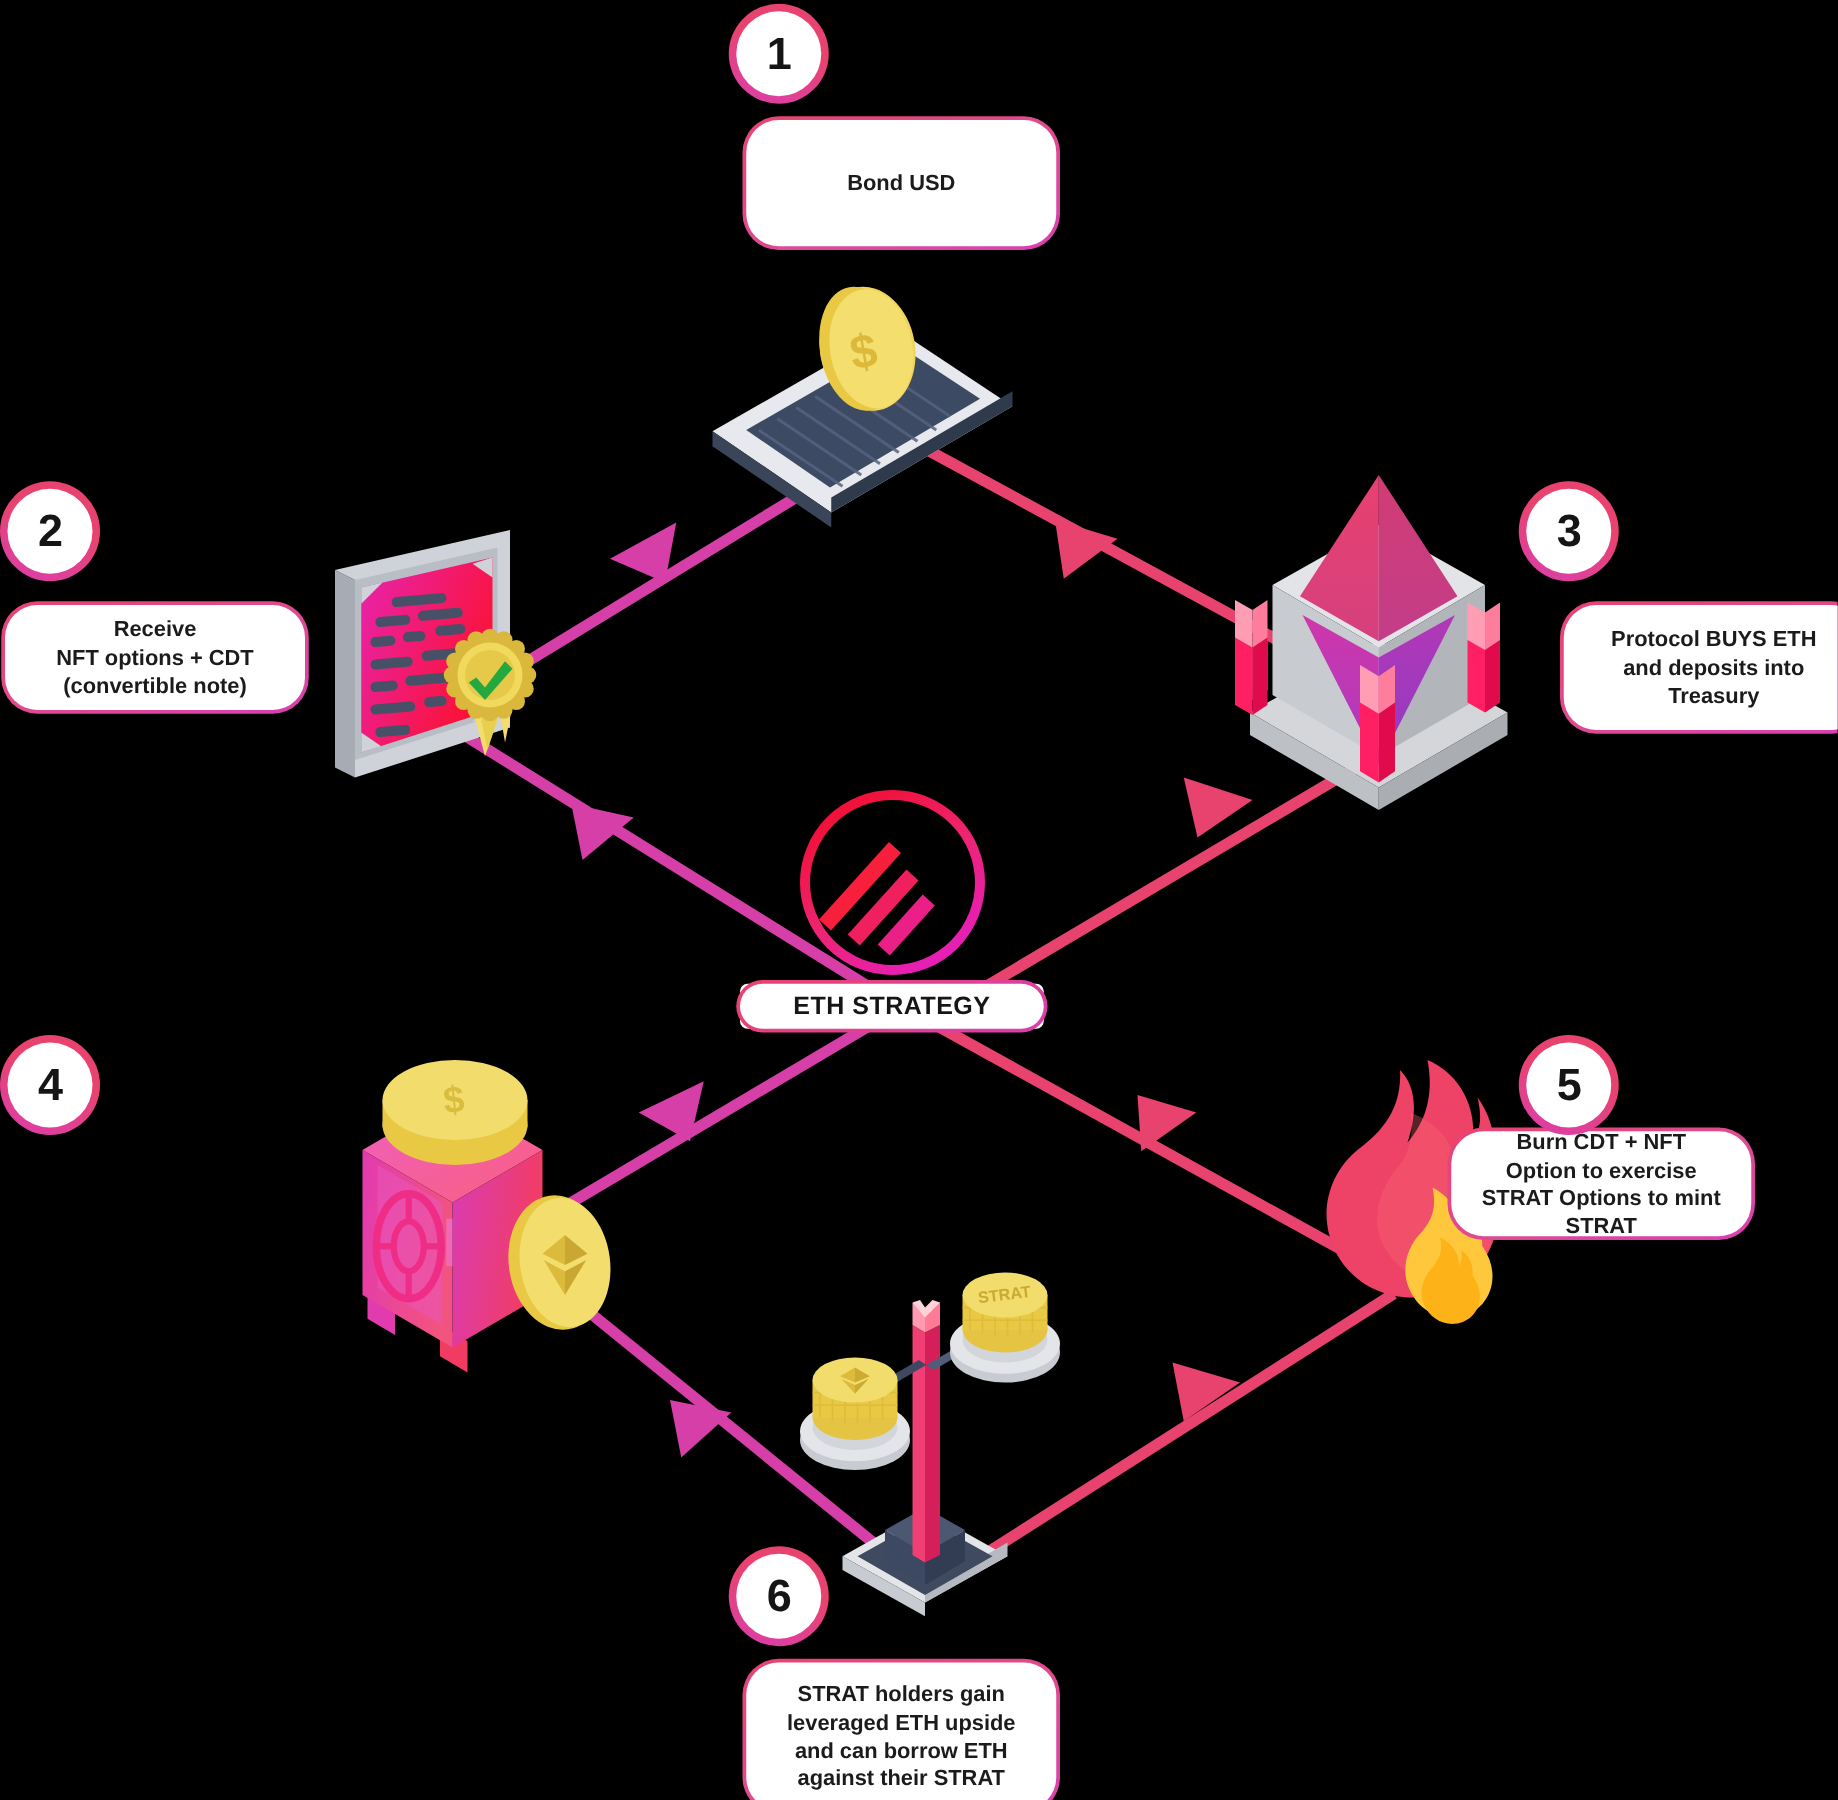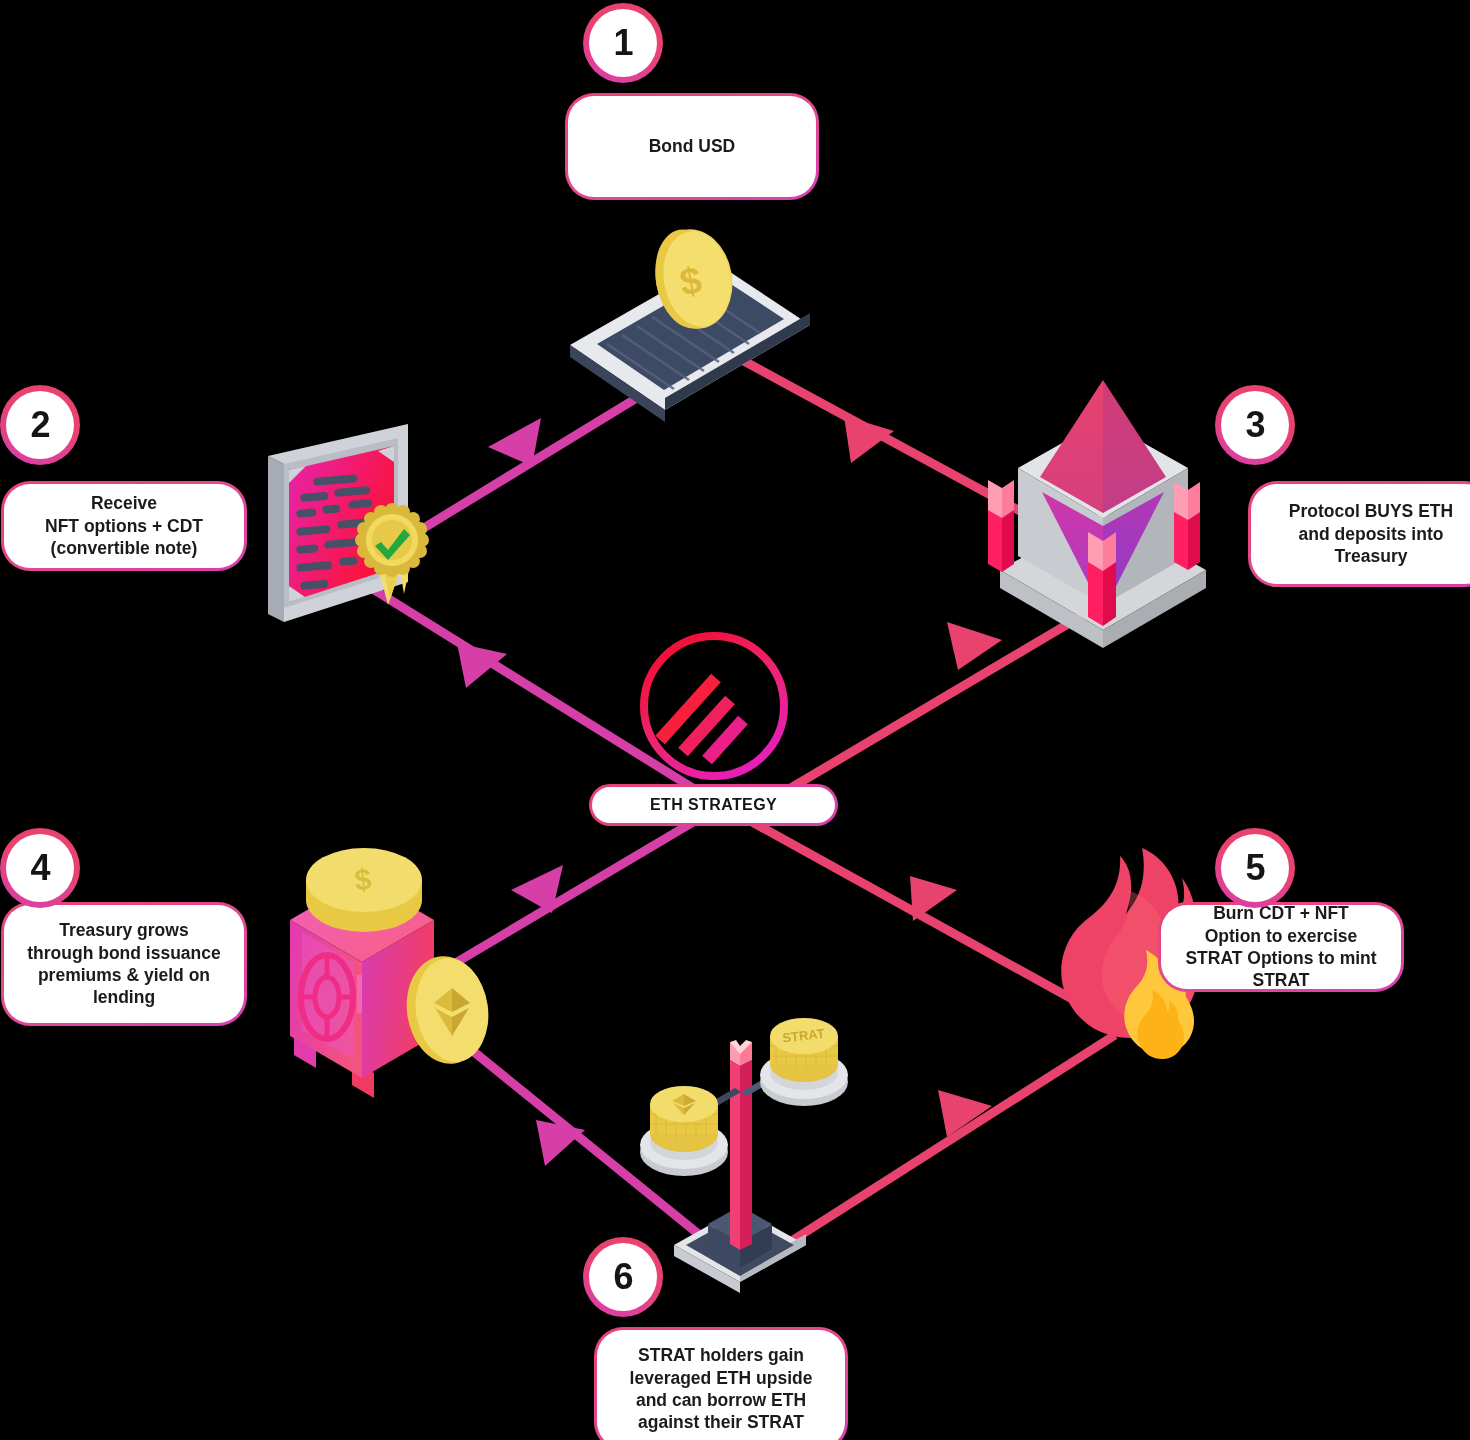--- a/index.html
+++ b/index.html
@@ -39,23 +39,23 @@
     background:linear-gradient(160deg,#e8436f 0%,#e04a8f 50%,#d93fb4 100%);
     z-index:-1;
   }
   .callout::after{
     content:""; position:absolute; inset:0; border-radius:26px;
     background:#fff; z-index:-1;
   }
   .callout span{ position:relative; z-index:2; white-space:pre-line; }
 
   .pill{
-    position:absolute; background:#fff; border-radius:18px;
+    position:absolute; background:#fff; border-radius:6px;
     display:flex; align-items:center; justify-content:center;
-    font-weight:700; font-size:16px; letter-spacing:.4px; color:#161616;
+    font-weight:700; font-size:20px; letter-spacing:.4px; color:#161616;
     z-index:36;
   }
   .pill::before{
     content:""; position:absolute; inset:-3px; border-radius:33px;
     background:linear-gradient(150deg,#e8436f,#db3eae);
     z-index:-1;
   }
   .pill::after{
     content:""; position:absolute; inset:0; border-radius:30px; background:#fff; z-index:-1;
   }
@@ -430,42 +430,36 @@
   <div class="badge" style="left:6px;    top:834px;">
       <span>4</span>
     </div>
   <div class="badge" style="left:1221px; top:834px;">
       <span>5</span>
     </div>
   <div class="badge" style="left:589px;  top:1243px;">
       <span>6</span>
     </div>
 
-  <div class="callout" style="left:568px; top:96px;  width:248px; height:101px;">
+  <div class="callout" style="left:597px; top:96px;  width:248px; height:101px;">
     <span>Bond USD</span>
   </div>
 
   <div class="callout" style="left:4px; top:484px; width:240px; height:84px;">
     <span>Receive
 NFT options + CDT
 (convertible note)</span>
   </div>
 
   <div class="callout" style="left:1227px; top:484px; width:240px; height:100px;margin-left:24px;">
     <span>Protocol BUYS ETH
 and deposits into
 Treasury</span>
   </div>
 
-  <div class="callout" style="left:4px; top:905px; width:240px; height:118px;">
-    <span>Treasury grows
-through bond issuance
-premiums &amp; yield on
-lending</span>
-  </div>
 
   <div class="callout" style="left:1161px; top:905px; width:240px; height:84px;">
     <span>Burn CDT + NFT
 Option to exercise
 STRAT Options to mint
 STRAT</span>
   </div>
 
   <div class="callout" style="left:597px; top:1330px; width:248px; height:118px;">
     <span>STRAT holders gain

